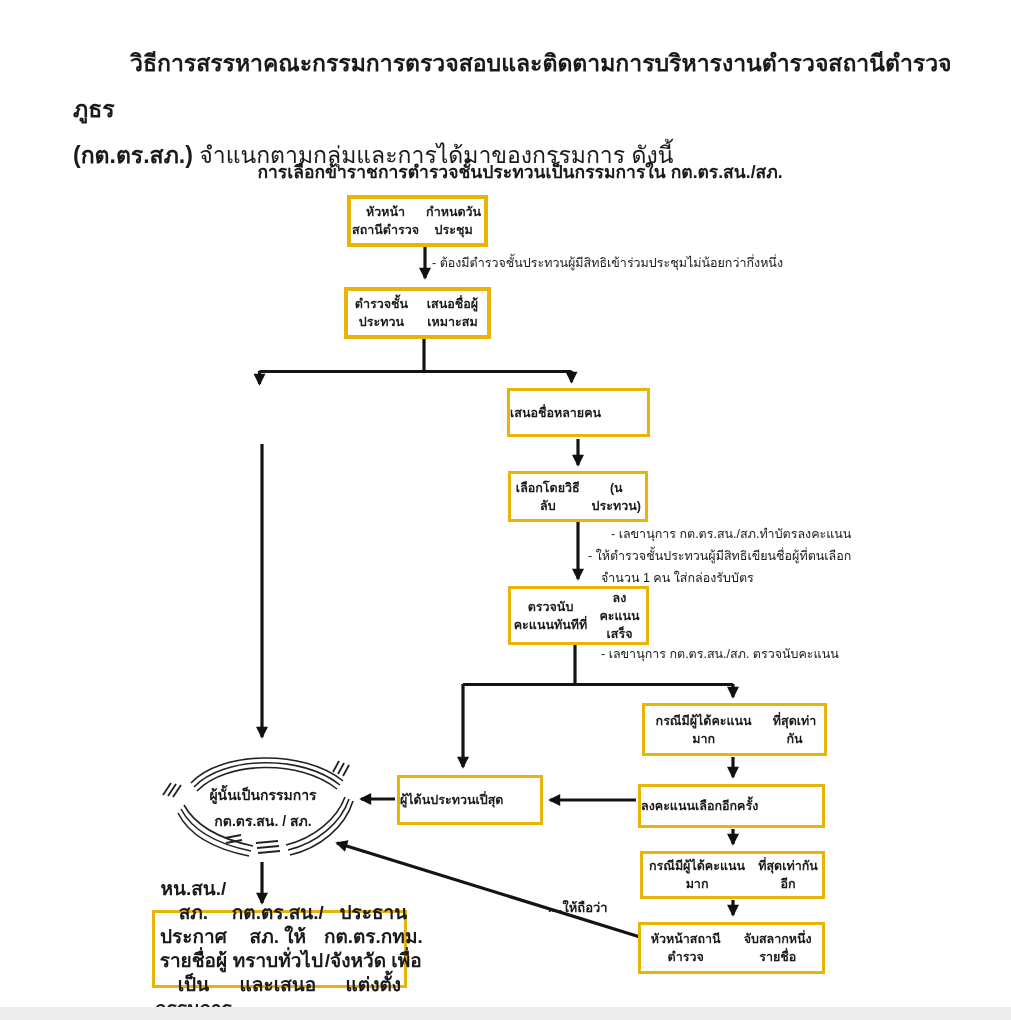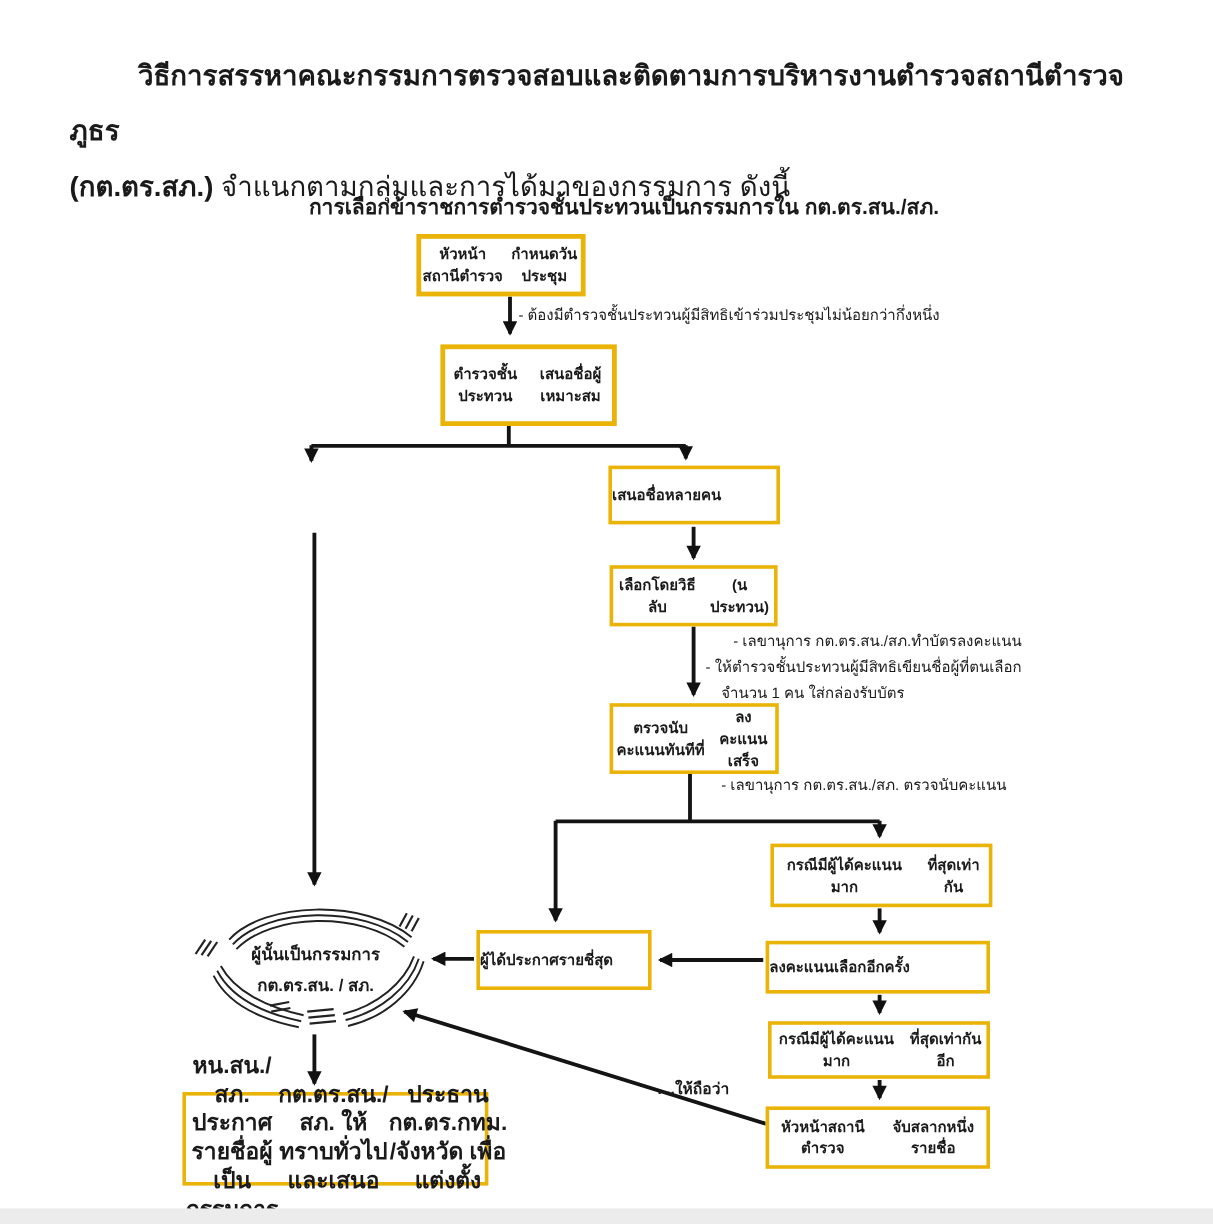--- a/index.html
+++ b/index.html
@@ -5,21 +5,21 @@
   html,body{margin:0;padding:0;background:#fff;}
   .page{
     position:relative;
     width:1011px;height:1020px;
     background:#ffffff;
     font-family:"Liberation Sans","DejaVu Sans",sans-serif;
     color:#1a1a1a;
     overflow:hidden;
   }
   .heading{
-    position:absolute;left:58px;top:40px;width:900px;
+    position:absolute;left:73px;top:40px;width:900px;
     font-size:23px;line-height:46px;font-weight:700;
   }
   .heading .l1{text-indent:57px;}
   .heading .l2 .rest{font-weight:400;}
   .chart-title{
     position:absolute;left:30px;top:158px;width:980px;
     text-align:center;font-size:17.5px;font-weight:700;
   }
   .node{
     position:absolute;box-sizing:border-box;
@@ -117,21 +117,21 @@
       <path d="M225,838 L241,835"></path>
         <path d="M226,843 L242,840"></path>
     </g>
   </svg>
 
   <div class="node heavy" style="left:347px;top:195px;width:141px;height:52px">
     <span>หัวหน้าสถานีตำรวจ</span>
     <span>กำหนดวันประชุม</span>
   </div>
 
-  <div class="node heavy" style="left:367px;top:287px;width:147px;height:68px">
+  <div class="node heavy" style="left:344px;top:287px;width:147px;height:52px">
     <span>ตำรวจชั้นประทวน</span>
     <span>เสนอชื่อผู้เหมาะสม</span>
   </div>
 
 
   <div class="node" style="left:507px;top:388px;width:143px;height:49px">
     <span>เสนอชื่อหลายคน</span>
   </div>
 
   <div class="node" style="left:508px;top:471px;width:140px;height:51px">
@@ -143,21 +143,21 @@
     <span>ตรวจนับคะแนนทันทีที่</span>
     <span>ลงคะแนนเสร็จ</span>
   </div>
 
   <div class="node" style="left:642px;top:703px;width:185px;height:53px">
     <span>กรณีมีผู้ได้คะแนนมาก</span>
     <span>ที่สุดเท่ากัน</span>
   </div>
 
   <div class="node" style="left:397px;top:775px;width:146px;height:50px">
-    <span>ผู้ได้ประกาศรายชี่สุด</span>
+    <span>ผู้ได้นประทวนเปี่สุด</span>
   </div>
 
   <div class="node" style="left:638px;top:784px;width:187px;height:44px">
     <span>ลงคะแนนเลือกอีกครั้ง</span>
   </div>
 
   <div class="node" style="left:640px;top:851px;width:185px;height:48px">
     <span>กรณีมีผู้ได้คะแนนมาก</span>
     <span>ที่สุดเท่ากันอีก</span>
   </div>

